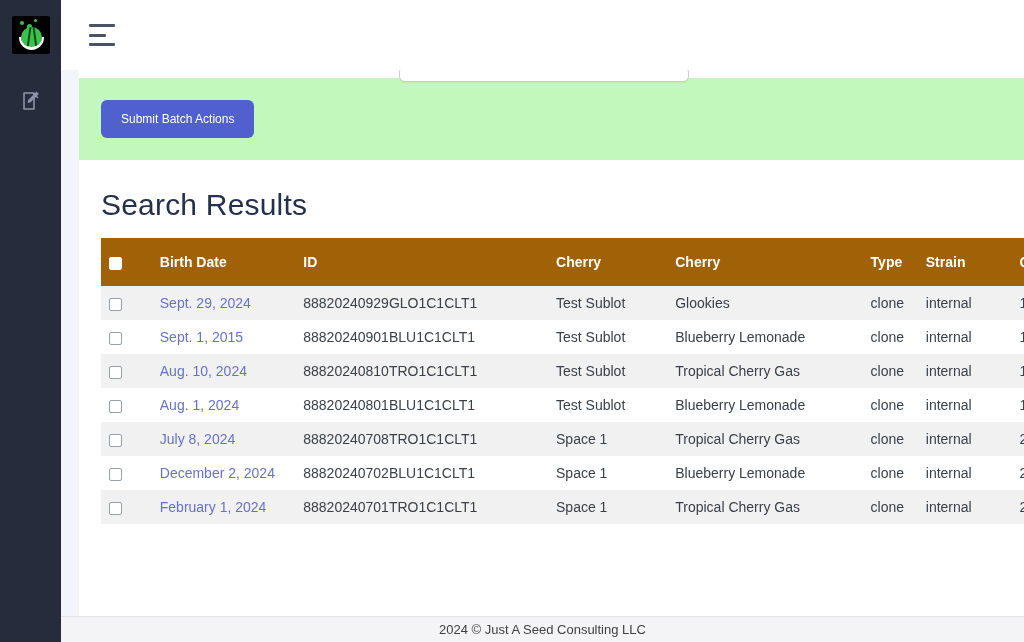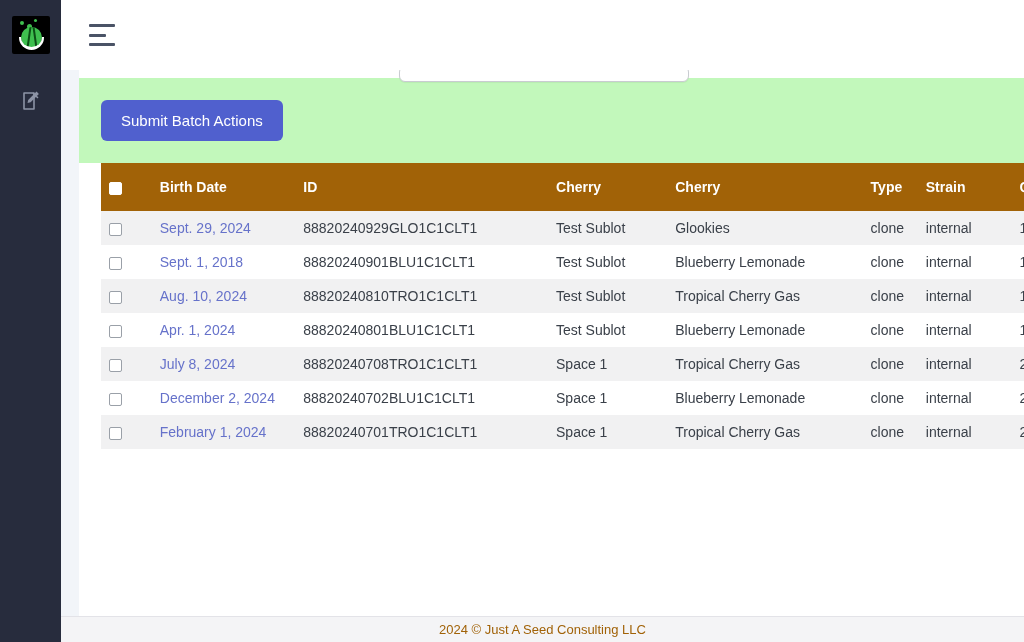--- a/index.html
+++ b/index.html
@@ -155,21 +155,21 @@
     border-radius: 6px;
     box-shadow: 0 1px 1px rgba(0,0,0,.05);
   }
   .batch-inner { padding: 22px 0 0 22px; }
   .btn-primary {
     display: inline-block;
     background: #5060ce;
     color: #ffffff;
     border: none;
     border-radius: 6px;
-    font-size: 15px;
+    font-size: 12px;
     font-family: "Liberation Sans", sans-serif;
     padding: 13px 20px;
     cursor: pointer;
     line-height: 1;
   }
 
   
   .results-wrap { padding: 0 0 0 22px; }
   .results-title {
     font-size: 30px;
@@ -249,21 +249,21 @@
     left: 61px;
     bottom: 0;
     width: 963px;
     height: 26px;
     background: #f4f4f6;
     border-top: 1px solid #e3e3e8;
     display: flex;
     align-items: center;
     justify-content: center;
     font-size: 13px;
-    color: #a16207;
+    color: #404040;
     z-index: 25;
   }
 </style>
 </head>
 <body>
 
 <div id="app">
 
   <nav id="sidebar">
     <div class="brand-wrap">
@@ -300,20 +300,21 @@
     <div id="content">
 
       <section class="batch-panel">
         <div class="clipped-field"></div>
         <div class="batch-inner">
           <button class="btn-primary">Submit Batch Actions</button>
         </div>
       </section>
 
       <section class="results-wrap">
+        <h2 class="results-title">Search Results</h2>
 
         <table class="results">
           <colgroup>
             <col class="c-check">
               <col class="c-date">
               <col class="c-id">
             <col class="c-sublot">
               <col class="c-strain">
               <col class="c-type">
             <col class="c-source">
@@ -339,41 +340,41 @@
                 <td class="cell-date"><a>Sept. 29, 2024</a></td>
                 <td class="cell-id">88820240929GLO1C1CLT1</td>
                 <td>Test Sublot</td>
                 <td>Glookies</td>
                 <td>clone</td>
                 <td>internal</td>
                 <td>10</td>
               </tr>
               <tr>
                 <td><input type="checkbox" class="cb" style=""></td>
-                <td class="cell-date"><a>Sept. 1, 2018</a></td>
+                <td class="cell-date"><a>Sept. 1, 2015</a></td>
                 <td class="cell-id">88820240901BLU1C1CLT1</td>
                 <td>Test Sublot</td>
                 <td>Blueberry Lemonade</td>
                 <td>clone</td>
                 <td>internal</td>
                 <td>10</td>
               </tr>
               <tr>
                 <td><input type="checkbox" class="cb" style=""></td>
                 <td class="cell-date"><a>Aug. 10, 2024</a></td>
                 <td class="cell-id">88820240810TRO1C1CLT1</td>
                 <td>Test Sublot</td>
                 <td>Tropical Cherry Gas</td>
                 <td>clone</td>
                 <td>internal</td>
                 <td>10</td>
               </tr>
               <tr>
                 <td><input type="checkbox" class="cb" style=""></td>
-                <td class="cell-date"><a>Apr. 1, 2024</a></td>
+                <td class="cell-date"><a>Aug. 1, 2024</a></td>
                 <td class="cell-id">88820240801BLU1C1CLT1</td>
                 <td>Test Sublot</td>
                 <td>Blueberry Lemonade</td>
                 <td>clone</td>
                 <td>internal</td>
                 <td>10</td>
               </tr>
               <tr>
                 <td><input type="checkbox" class="cb" style=""></td>
                 <td class="cell-date"><a>July 8, 2024</a></td>

